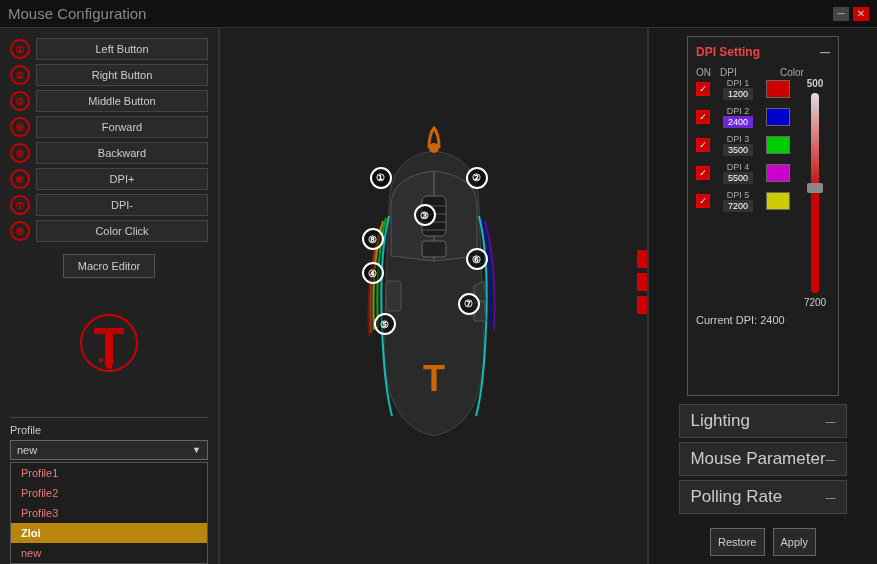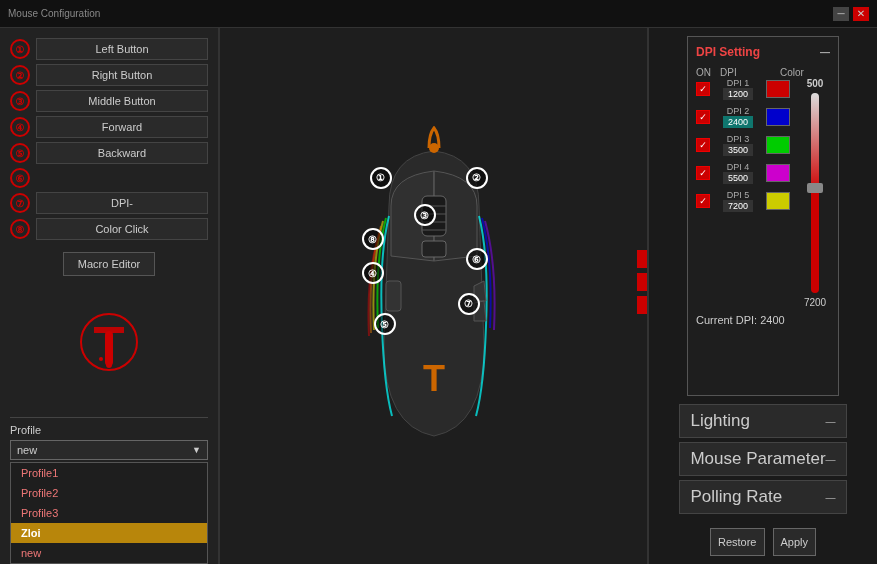--- a/index.html
+++ b/index.html
@@ -17,21 +17,21 @@
       background: #111;
       height: 28px;
       display: flex;
       align-items: center;
       justify-content: space-between;
       padding: 0 8px;
       border-bottom: 1px solid #333;
     }
     .title-bar-title {
       color: #888;
-      font-size: 10px;
+      font-size: 15px;
     }
     .title-bar-controls {
       display: flex;
       gap: 4px;
     }
     .title-btn {
       width: 16px;
       height: 14px;
       background: #444;
       border: none;
@@ -379,20 +379,21 @@
         <div class="button-row">
     <span class="btn-number">④</span>
     <div class="btn-label">Forward</div>
   </div>
         <div class="button-row">
     <span class="btn-number">⑤</span>
     <div class="btn-label">Backward</div>
   </div>
         <div class="button-row">
     <span class="btn-number">⑥</span>
+    <div class="btn-label">DPI+</div>
   </div>
         <div class="button-row">
     <span class="btn-number">⑦</span>
     <div class="btn-label">DPI-</div>
   </div>
         <div class="button-row">
     <span class="btn-number">⑧</span>
     <div class="btn-label">Color Click</div>
   </div>
       </div>
@@ -524,21 +525,21 @@
       <span class="dpi-value" style="background:#333">1200</span>
     </div>
     <div class="dpi-color-box" style="background:#cc0000"></div>
   </div>
             <div class="dpi-row">
     <div class="dpi-checkbox">
       <span class="dpi-check-mark">✓</span>
     </div>
     <div class="dpi-name-val" style="display:flex;flex-direction:column;align-items:center;width:52px">
       <span class="dpi-name">DPI 2</span>
-      <span class="dpi-value active" style="background:#0f766e">2400</span>
+      <span class="dpi-value active" style="background:#6d28d9">2400</span>
     </div>
     <div class="dpi-color-box" style="background:#0000cc"></div>
   </div>
             <div class="dpi-row">
     <div class="dpi-checkbox">
       <span class="dpi-check-mark">✓</span>
     </div>
     <div class="dpi-name-val" style="display:flex;flex-direction:column;align-items:center;width:52px">
       <span class="dpi-name">DPI 3</span>
       <span class="dpi-value" style="background:#333">3500</span>

